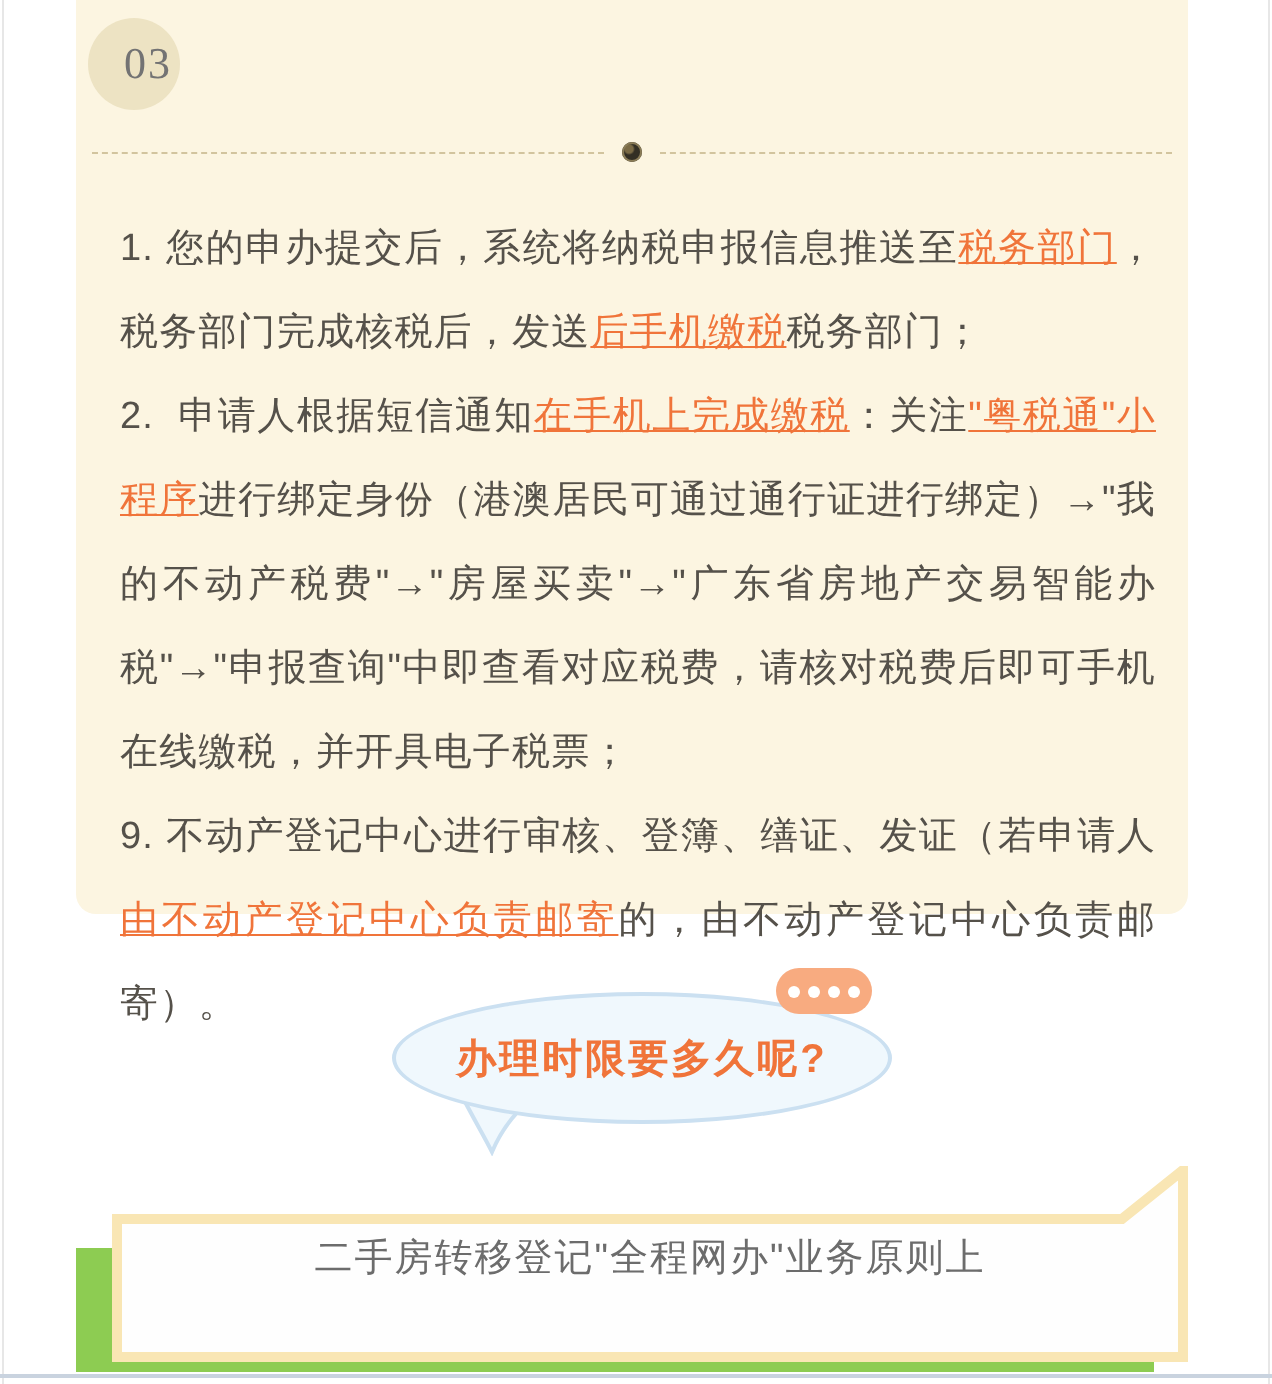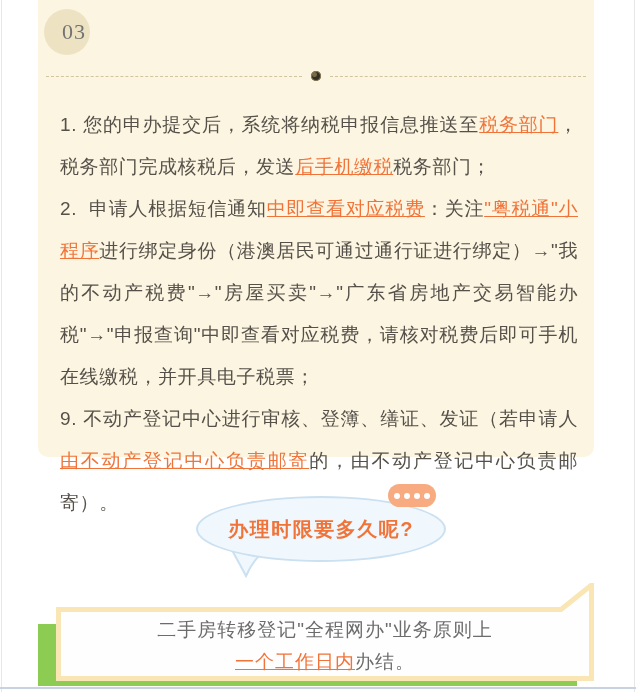--- a/index.html
+++ b/index.html
@@ -69,21 +69,21 @@
     </div>
 
     <div class="divider">
       <span class="dash"></span>
       <span class="bean"></span>
       <span class="dash"></span>
     </div>
 
     <div class="steps">
       <p><span>1. 您的申办提交后，系统将纳税申报信息推送至</span><span class="hl">税务部门</span><span>，税务部门完成核税后，发送</span><span class="hl">后手机缴税</span><span>税务部门；</span></p>
-      <p><span>2.&nbsp;&nbsp;申请人根据短信通知</span><span class="hl">中即查看对应税费</span><span>：关注</span><span class="hl">"粤税通"小程序</span><span>进行绑定身份（港澳居民可通过通行证进行绑定）→"我的不动产税费"→"房屋买卖"→"广东省房地产交易智能办税"→"申报查询"中即查看对应税费，请核对税费后即可手机在线缴税，并开具电子税票；</span></p>
+      <p><span>2.&nbsp;&nbsp;申请人根据短信通知</span><span class="hl">在手机上完成缴税</span><span>：关注</span><span class="hl">"粤税通"小程序</span><span>进行绑定身份（港澳居民可通过通行证进行绑定）→"我的不动产税费"→"房屋买卖"→"广东省房地产交易智能办税"→"申报查询"中即查看对应税费，请核对税费后即可手机在线缴税，并开具电子税票；</span></p>
       <p><span>9. 不动产登记中心进行审核、登簿、缮证、发证（若申请人</span><span class="hl">由不动产登记中心负责邮寄</span><span>的，由不动产登记中心负责邮寄）。</span></p>
     </div>
   </div>
 
   <div class="typing-pill">
     <span style="display:flex;gap:4px;">
         <span class="dot"></span>
         <span class="dot"></span>
         <span class="dot"></span>
         <span class="dot"></span>
@@ -100,18 +100,17 @@
     <path d="M4,2 C10,14 16,24 20,32 C25,20 34,9 42,4 Z" fill="#F0F8FD" stroke="#CBE0F1" stroke-width="2"></path>
   </svg>
 
   <div class="green-back"></div>
   <div class="answer-box">
     <svg width="538" height="98" viewBox="0 0 538 98">
       <polygon points="2.5,26.5 505,26.5 535.5,2 535.5,95.5 2.5,95.5" fill="#FEFEFE" stroke="#F9E6B4" stroke-width="5" stroke-linejoin="miter"></polygon>
     </svg>
     <div class="answer-text">
       <div><span>二手房转移登记"全程网办"业务原则上</span></div>
-      <div><span class="hl">一个工作日内</span><span>办结。</span></div>
     </div>
   </div>
 
   <div class="bottom-line"></div>
 </div>
 
 </body></html>

